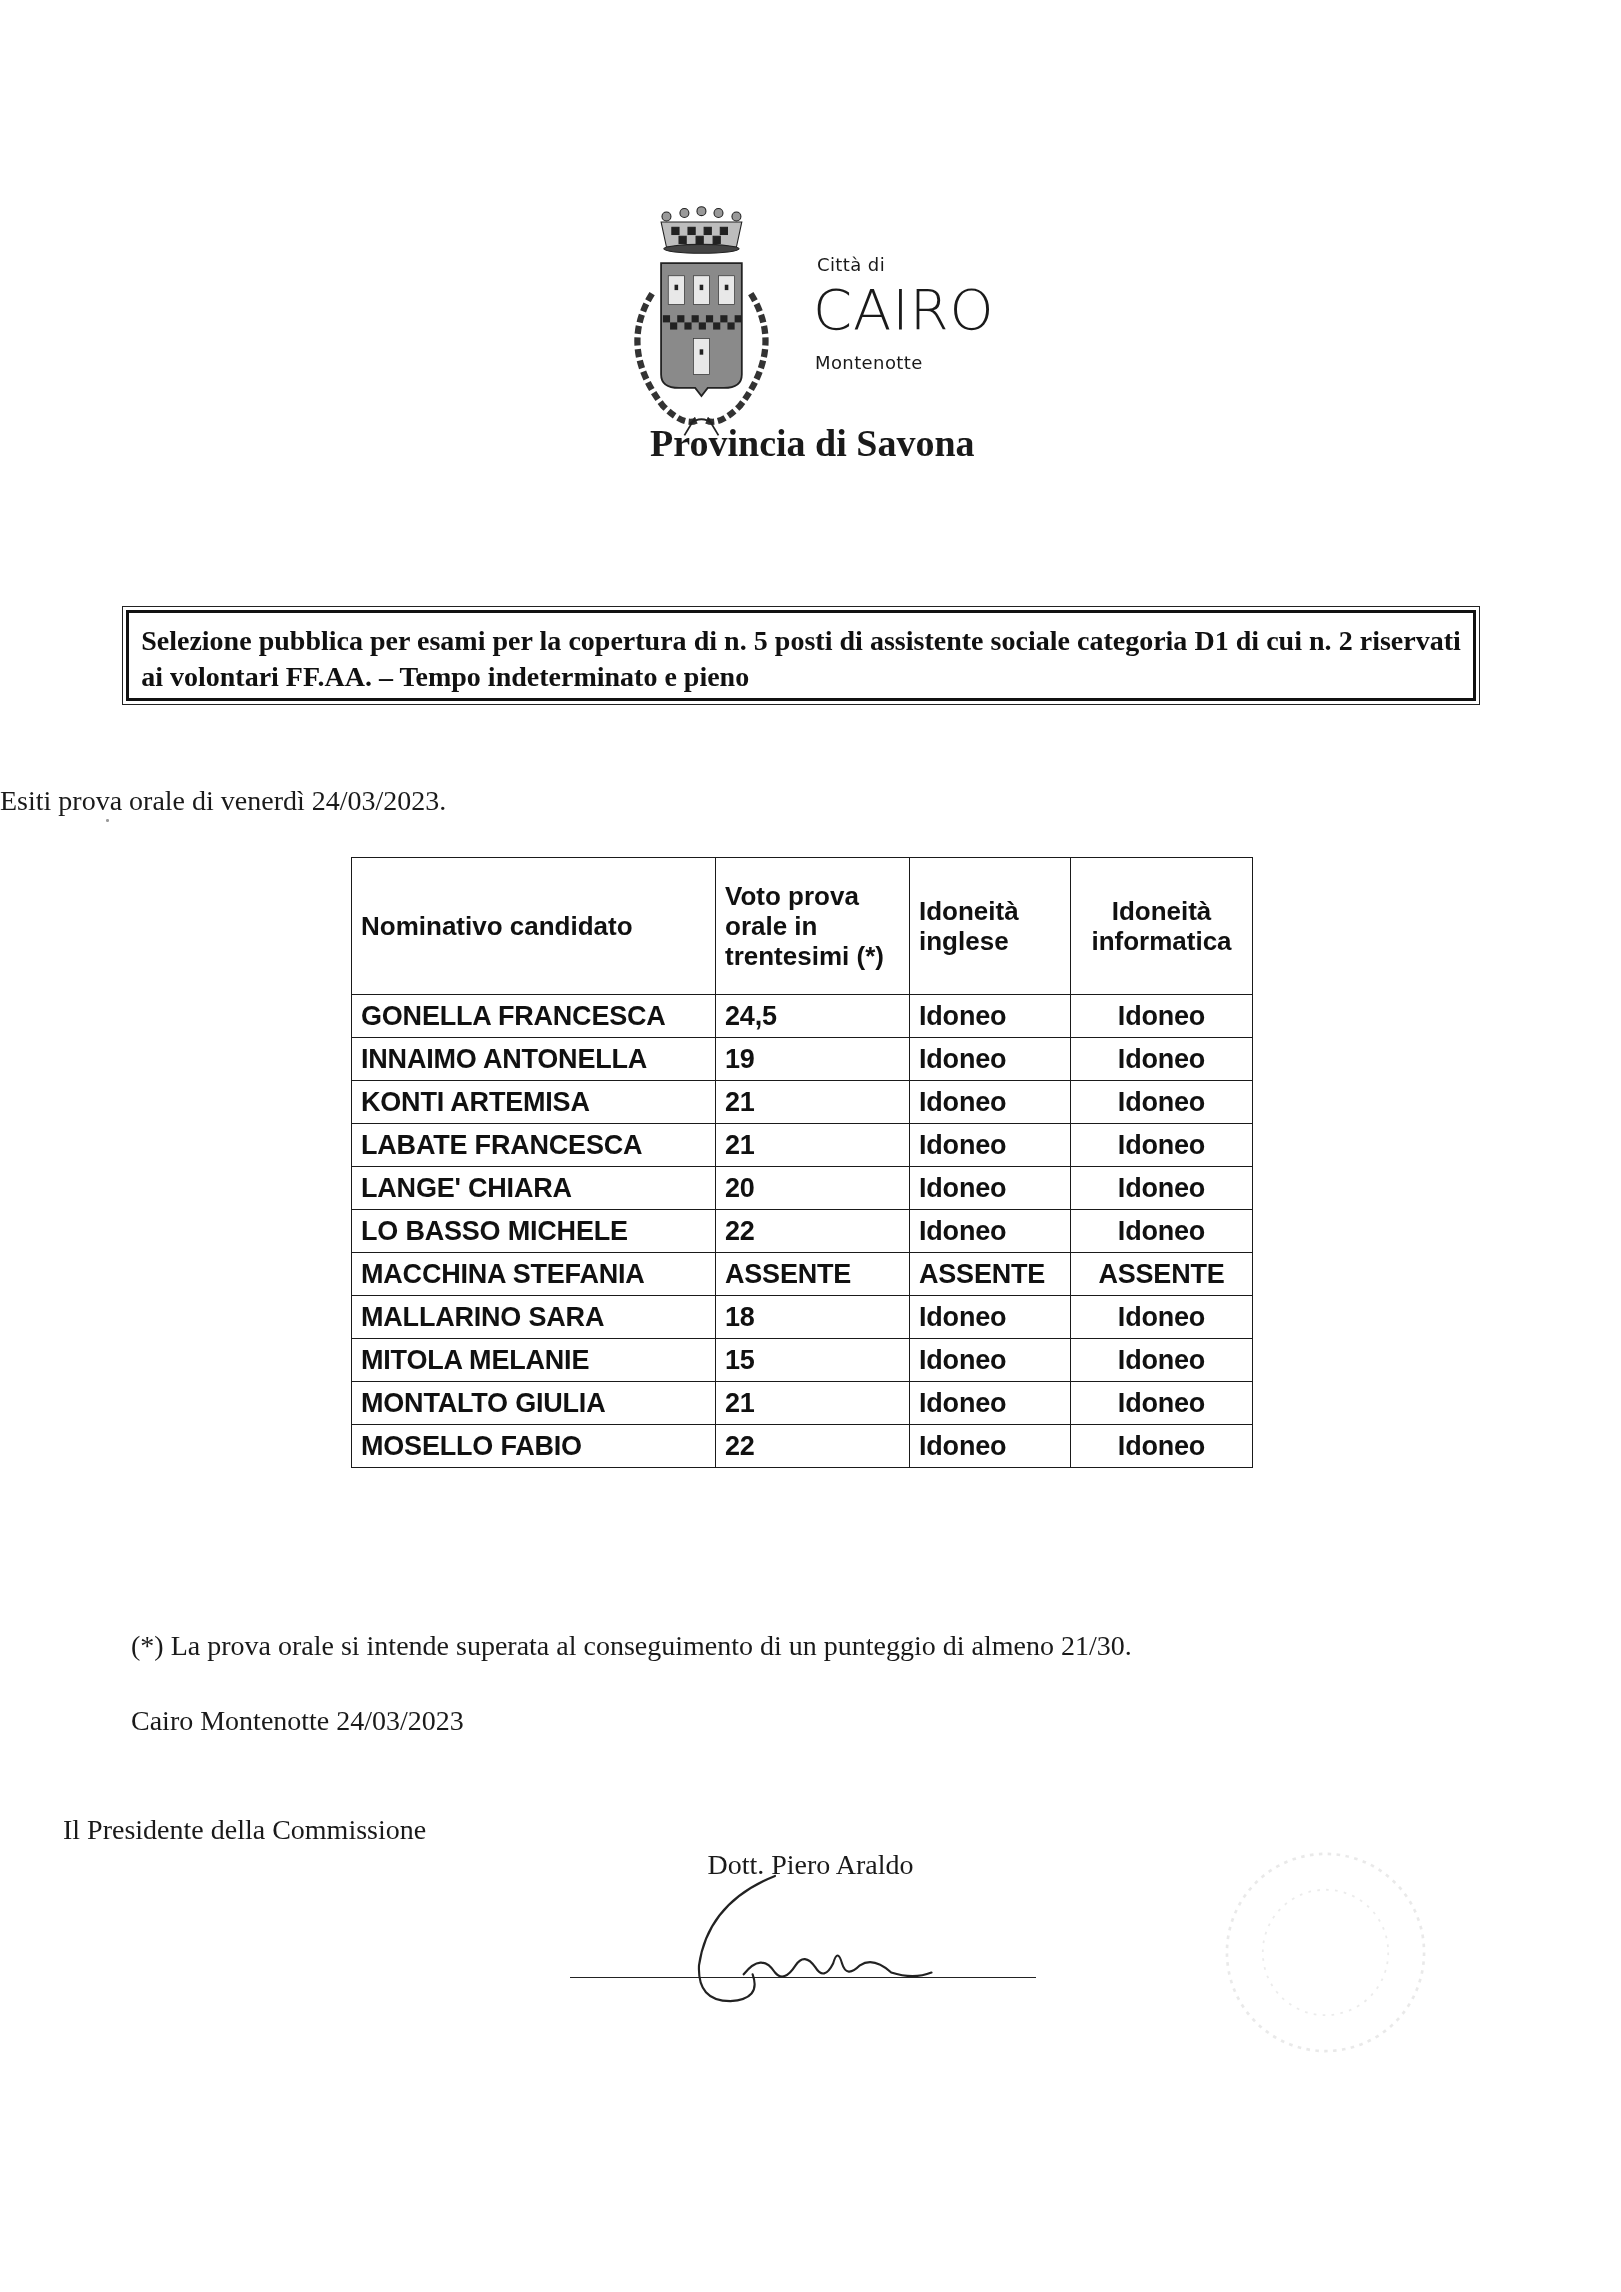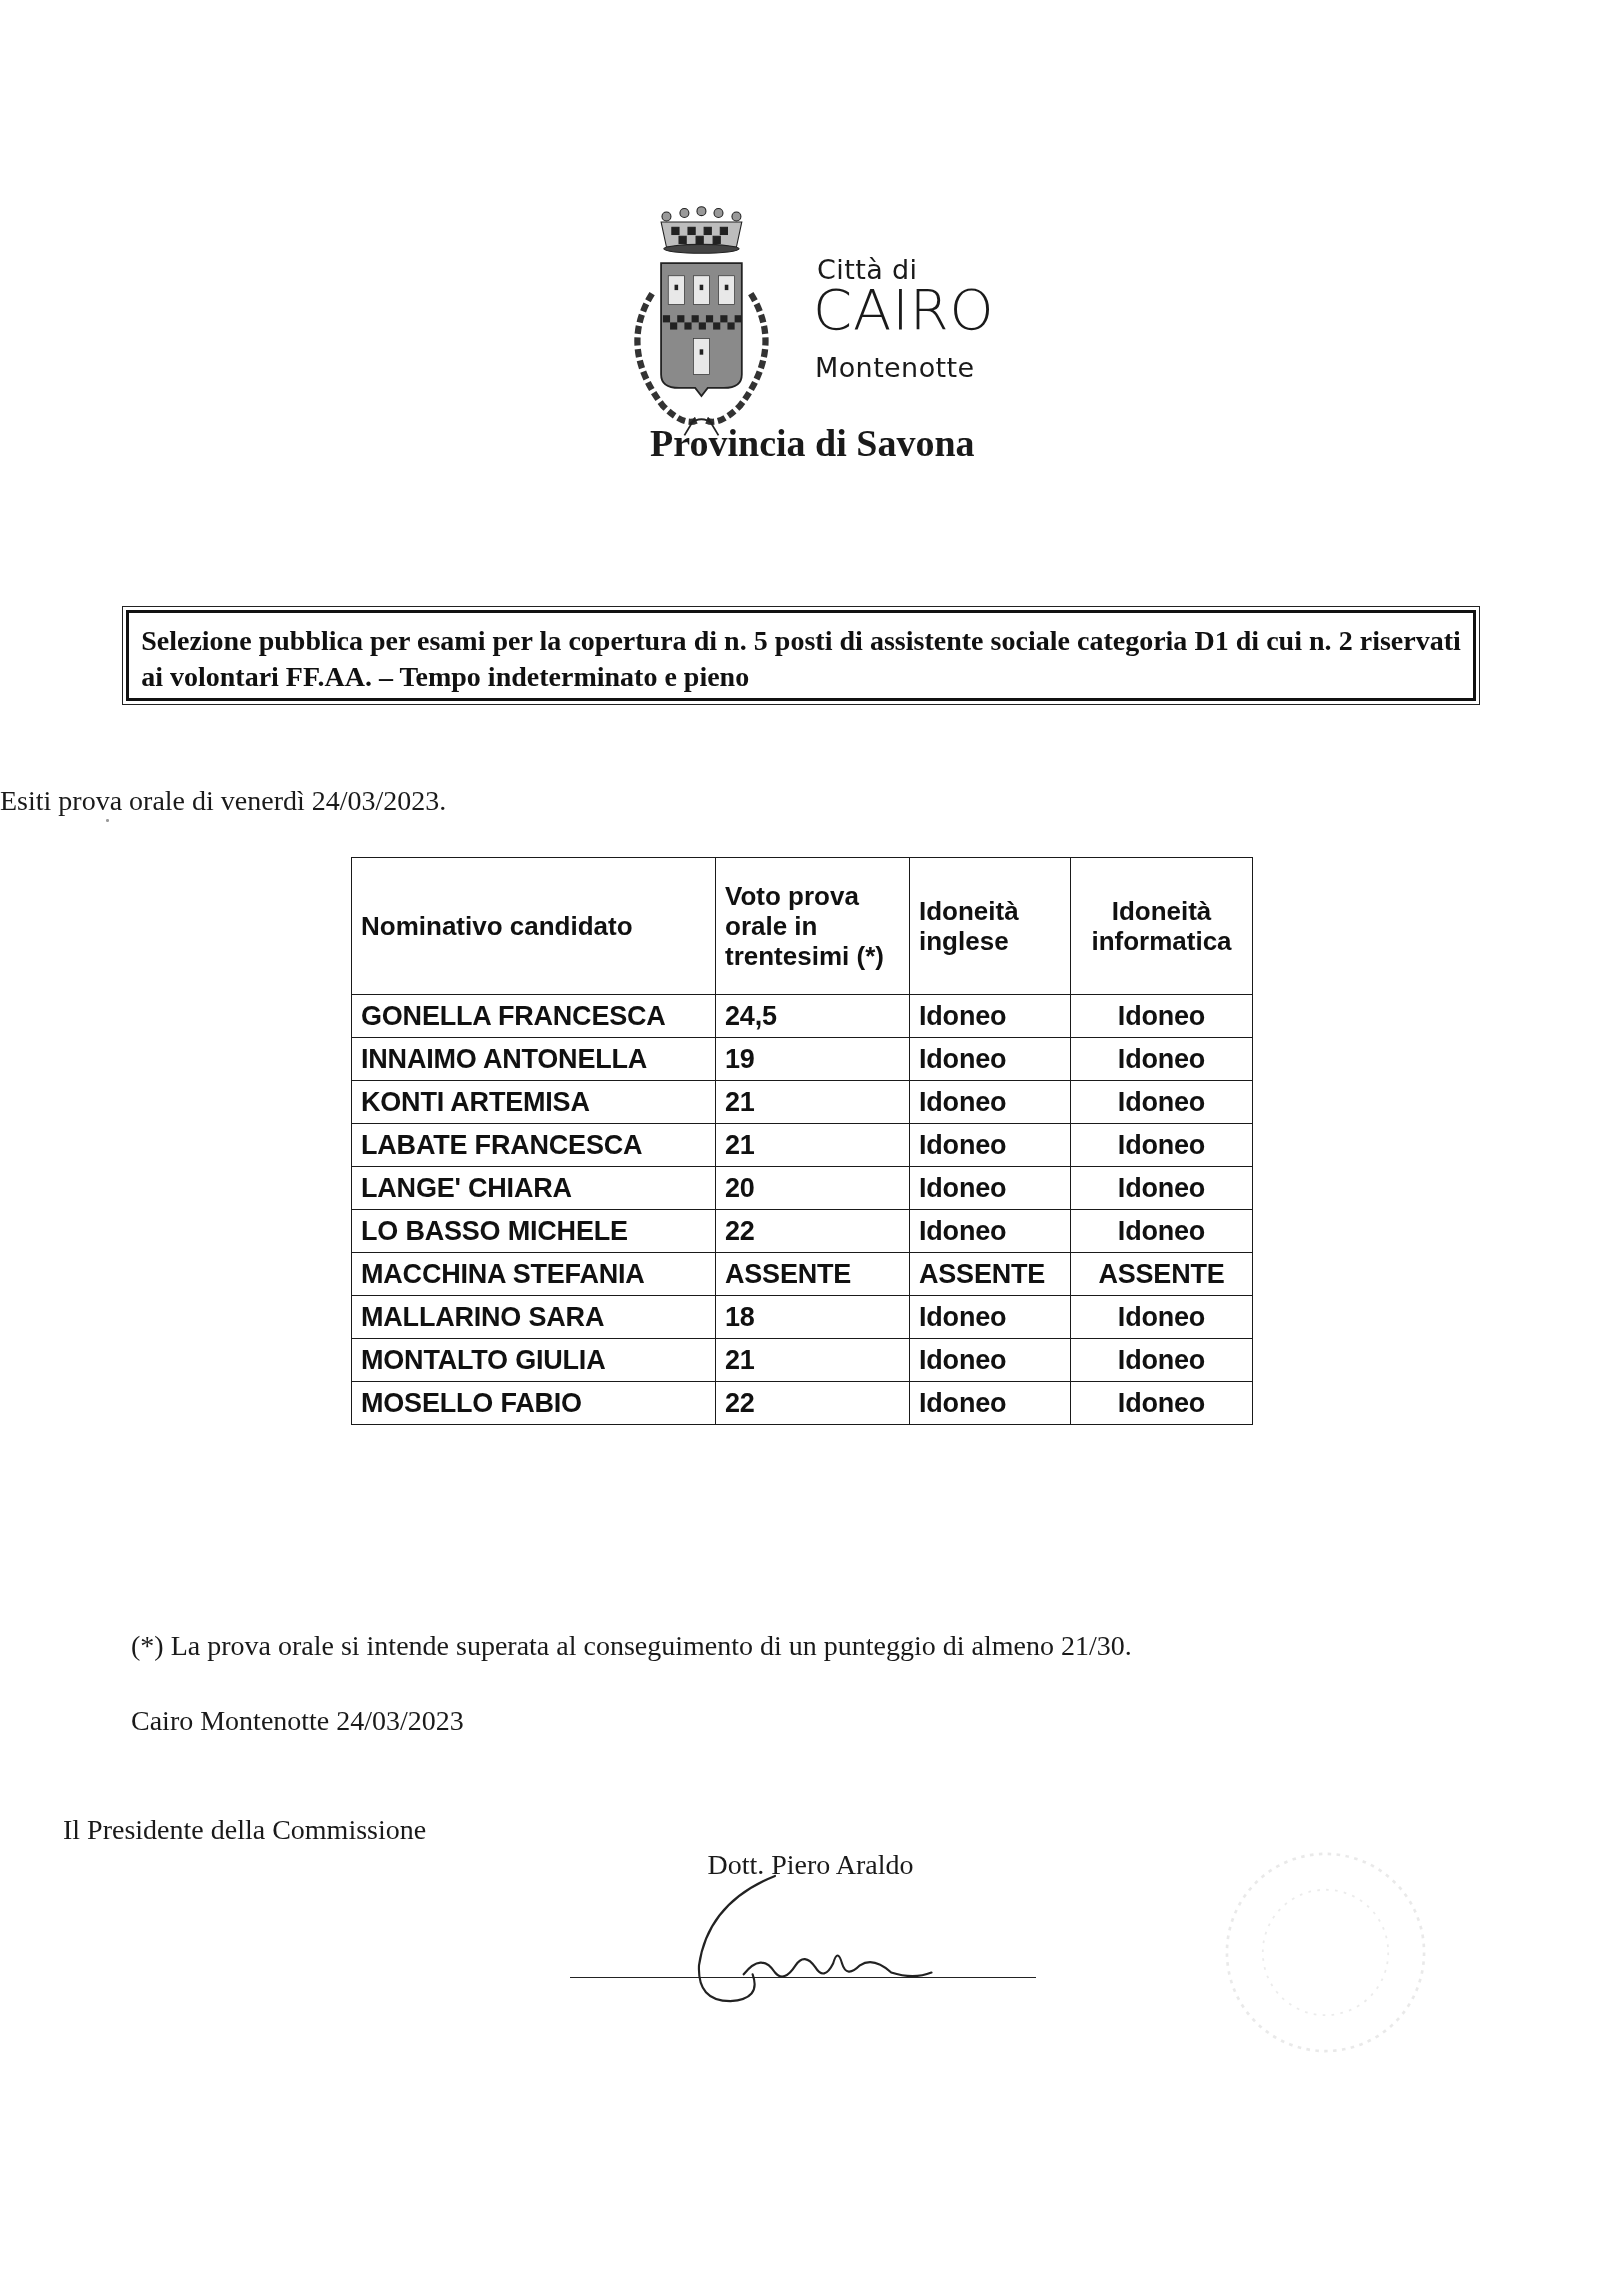--- a/index.html
+++ b/index.html
@@ -1,21 +1,21 @@
 <!DOCTYPE html>
 <html style="font-size:14.3px"><head>
 <meta charset="utf-8">
 <style>
   html, body { margin: 0; padding: 0; background: #ffffff; }
   body { width: 1621px; height: 2293px; position: relative; overflow: hidden; color: #111; }
   .abs { position: absolute; }
 
   
   #crest { left: 609px; top: 204px; width: 184px; height: 235px; }
-  .city-small { font-family: "DejaVu Sans", sans-serif; font-size: 27px; color: #1a1a1a; letter-spacing: 0.4px; }
+  .city-small { font-family: "DejaVu Sans", sans-serif; font-size: 18px; color: #1a1a1a; letter-spacing: 0.4px; }
   #citta { left: 817px; top: 254px; }
   #cairo { left: 813px; top: 282px; font-family: "DejaVu Sans", sans-serif; font-size: 56px; font-weight: 300; color: #1a1a1a; letter-spacing: 0.9px; line-height: 1; }
   #montenotte { left: 815px; top: 352px; }
   #provincia { left: 0; width: 1621px; top: 421px; text-align: center; font-family: "Liberation Serif", serif; font-weight: bold; font-size: 38px; color: #1a1a1a; padding-left: 3.6px; box-sizing: border-box; }
 
   
   #title-box { left: 122px; top: 606px; width: 1358px; height: 99px; box-sizing: border-box; border: 1.8px solid #222; padding: 2.7px; }
   #title-box .inner { width: 100%; height: 100%; box-sizing: border-box; border: 3.6px solid #111; padding: 10.7px 12.5px 0 12.5px; }
   #title-text { font-family: "Liberation Serif", serif; font-weight: bold; font-size: 28px; line-height: 36px; color: #111; text-align: justify; text-align-last: left; }
 
@@ -171,20 +171,26 @@
         <td class="c3">ASSENTE</td>
         <td class="c4">ASSENTE</td>
       </tr>
       <tr class="row">
         <td class="c1">MALLARINO SARA</td>
         <td class="c2">18</td>
         <td class="c3">Idoneo</td>
         <td class="c4">Idoneo</td>
       </tr>
       <tr class="row">
+        <td class="c1">MITOLA MELANIE</td>
+        <td class="c2">15</td>
+        <td class="c3">Idoneo</td>
+        <td class="c4">Idoneo</td>
+      </tr>
+      <tr class="row">
         <td class="c1">MONTALTO GIULIA</td>
         <td class="c2">21</td>
         <td class="c3">Idoneo</td>
         <td class="c4">Idoneo</td>
       </tr>
       <tr class="row">
         <td class="c1">MOSELLO FABIO</td>
         <td class="c2">22</td>
         <td class="c3">Idoneo</td>
         <td class="c4">Idoneo</td>

